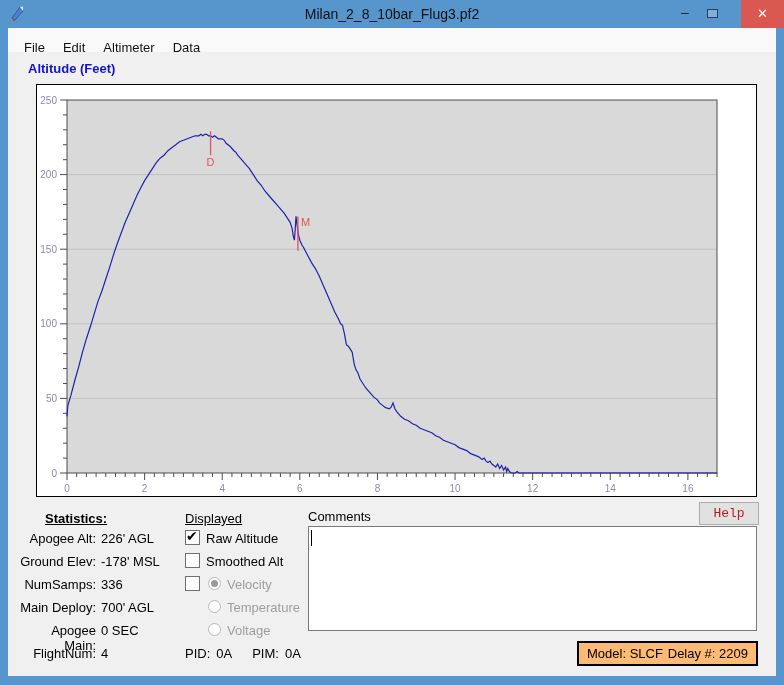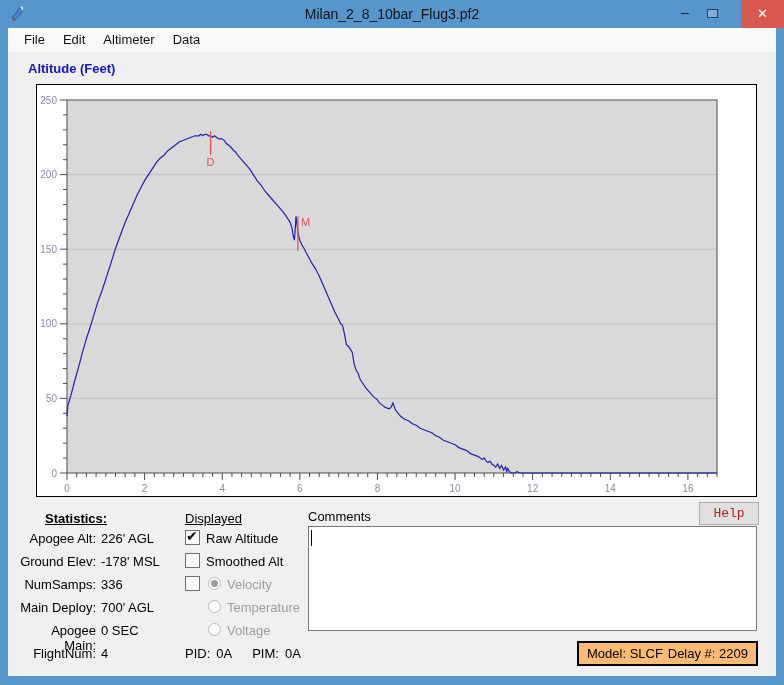--- a/index.html
+++ b/index.html
@@ -11,21 +11,21 @@
   .app-icon { position:absolute; left:10px; top:5px; width:16px; height:18px; }
   .win-title { position:absolute; left:0; top:0; width:784px; height:28px; text-align:center; line-height:28px; font-size:14px; color:#111; }
   .btn-min { position:absolute; right:89px; top:0; width:20px; height:28px; color:#1c2b3a; text-align:center; line-height:24px; font-size:14px; cursor:default; }
   .btn-max { position:absolute; right:59px; top:0; width:24px; height:28px; }
   .btn-max .sq { position:absolute; left:6px; top:9px; width:11px; height:9px; border:1px solid #24405e; background:rgba(255,255,255,0.25); }
   .btn-close { position:absolute; right:0; top:0; width:43px; height:28px; background:#d95850; color:#fff; text-align:center; line-height:28px; font-size:13px; }
 
   
   .client { position:absolute; left:8px; top:28px; width:768px; height:648px; background:#f0f0f0; }
   .menubar { position:absolute; left:0; top:0; width:768px; height:24px; background:#f9f9f9; display:flex; padding-left:7px; }
-  .menu-item { padding:0 9px; font-size:13px; color:#111; line-height:24px; }
+  .menu-item { padding:8px 9px; font-size:13px; color:#111; line-height:24px; }
 
   .chart-title { position:absolute; left:20px; top:33px; font-size:13px; font-weight:bold; color:#1414cc; }
 
   .chart-box { position:absolute; left:28px; top:56px; width:721px; height:413px; background:#fff; border:1px solid #000; }
   .chart-box svg { display:block; }
 
   
   .stats-heading { position:absolute; left:37px; top:483px; font-size:13px; font-weight:bold; text-decoration:underline; color:#000; }
   .stat-row { position:absolute; left:12px; width:230px; height:16px; font-size:13px; color:#000; }
   .stat-label { position:absolute; left:0; top:0; width:76px; text-align:right; }

